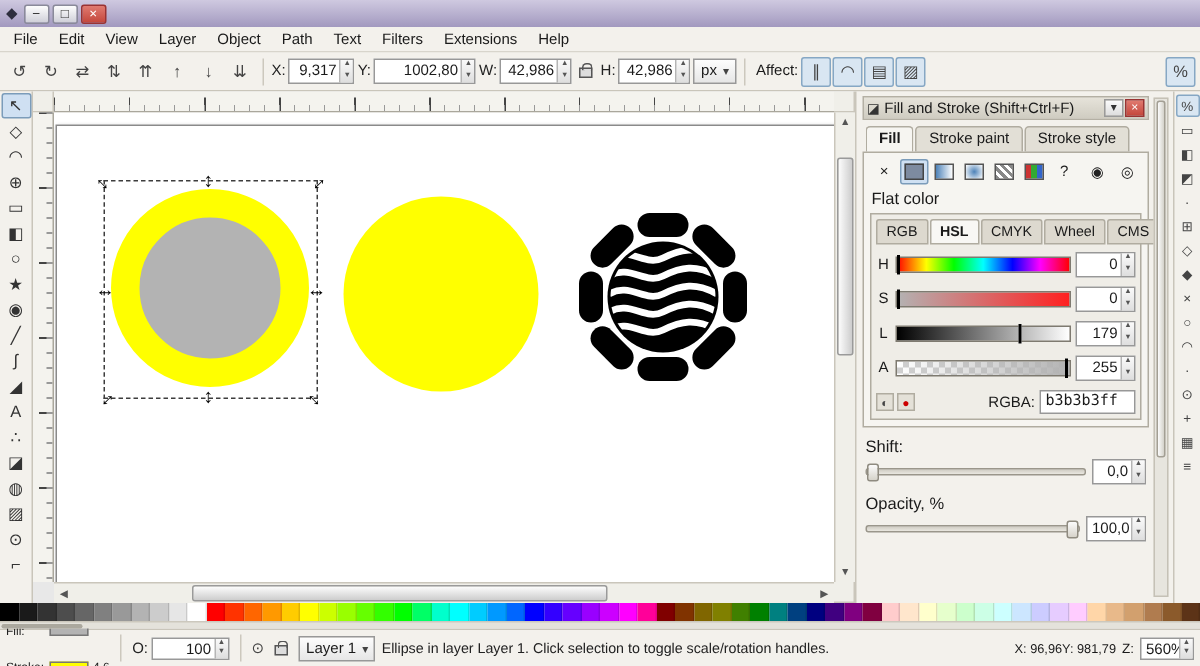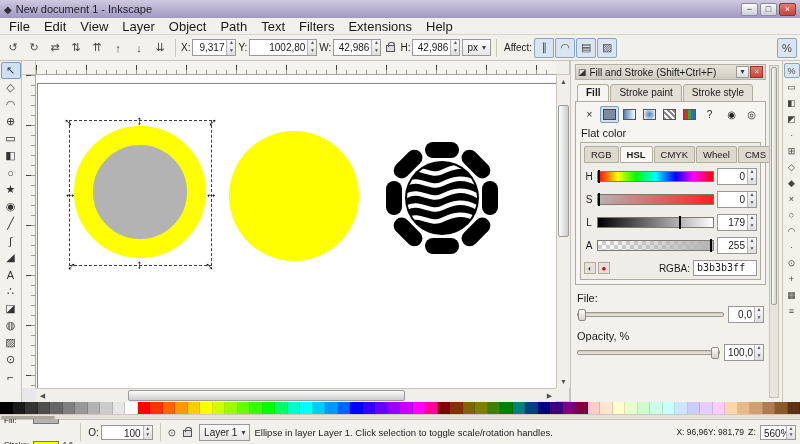--- a/index.html
+++ b/index.html
@@ -5,21 +5,21 @@
 *{box-sizing:border-box;margin:0;padding:0}
 html,body{width:800px;height:444px;overflow:hidden;font-family:"Liberation Sans",sans-serif;font-size:11px;color:#1a1a1a;background:#f0f0f0}
 .app{display:flex;flex-direction:column;width:800px;height:444px}
 .titlebar{height:18px;background:linear-gradient(#cfc9e0,#a299bf);display:flex;align-items:center;padding:0 4px;gap:4px;flex:none}
 .app-icon{font-size:10px;color:#2e2e3e}
 .title-text{font-size:11px;color:#1d1d2e;flex:1;white-space:nowrap;overflow:hidden}
 .win-btns{display:flex;gap:2px}
 .win-btn{width:17px;height:13px;border:1px solid #8a8a9a;background:linear-gradient(#fdfdfd,#cfcfd8);font-size:9px;line-height:11px;text-align:center;border-radius:2px;color:#333}
 [data-name="close-button"]{background:linear-gradient(#e07a70,#c4473c)!important;color:#fff!important;border-color:#933!important}
 .menubar{height:17px;background:#f3f1ec;border-bottom:1px solid #d8d5cc;display:flex;align-items:center;padding:0 2px;flex:none}
-.menu-item{padding:6px 7px;font-size:13px}
+.menu-item{padding:6px 7px;font-size:10px}
 .ctrlbar{height:26px;background:#f3f1ec;border-bottom:1px solid #c9c5ba;display:flex;align-items:center;padding:0 3px;gap:2px;flex:none}
 .grp{display:flex;gap:1px;align-items:center}
 .tb-btn{width:20px;height:20px;display:flex;align-items:center;justify-content:center;font-size:11px;color:#444;border:1px solid transparent;border-radius:2px}
 .tb-btn.pressed{background:#d9e6f2;border-color:#86a7c4}
 .sep{width:1px;height:18px;background:#ccc8bd;margin:0 3px;flex:none}
 .spin-group{display:inline-flex;align-items:center;gap:2px}
 .spin-label{font-size:10px;color:#222}
 .spin{display:inline-flex;align-items:stretch;height:17px;border:1px solid #989898;background:#fff}
 .spin-val{flex:1;font-size:10px;padding:2px 2px 0 3px;white-space:nowrap;overflow:hidden;text-align:right}
 .spin-arrows{display:flex;flex-direction:column;width:9px;border-left:1px solid #b5b5b5;background:linear-gradient(#fafafa,#dedede)}
@@ -113,21 +113,20 @@
 .zlabel{font-size:9px}
 .statusbar .spin{height:15px}
 </style>
 </head>
 <body>
 
 <div class="app" data-name="inkscape-window">
 
   <div class="titlebar" data-name="titlebar">
     <span class="app-icon" data-name="inkscape-logo-icon">◆</span>
-    <span class="title-text" data-name="window-title">New document 1 - Inkscape</span>
     <span class="win-btns" data-name="window-controls">
         <span class="win-btn" data-name="minimize-button">−</span>
         <span class="win-btn" data-name="maximize-button">□</span>
         <span class="win-btn" data-name="close-button">×</span>
       </span>
   </div>
 
   <div class="menubar" data-name="menubar">
       <span class="menu-item" data-name="menu-item-file">File</span>
       <span class="menu-item" data-name="menu-item-edit">Edit</span>
@@ -398,21 +397,21 @@
             <span class="rgba-icons" data-name="color-management-icons">
                 <span class="rgba-ico" data-name="color-wheel-icon">◐</span>
                 <span class="rgba-ico" data-name="gamut-warning-icon">●</span>
               </span>
             <span class="flexspace" data-name="spacer"></span>
             <span class="rgba-label" data-name="rgba-label">RGBA:</span>
             <span class="rgba-entry" data-name="rgba-input">b3b3b3ff</span>
           </div>
         </div>
       </div>
-      <div class="mini-label" data-name="blur-label">File:</div>
+      <div class="mini-label" data-name="blur-label">Shift:</div>
       <div class="mini-row" data-name="blur-row">
         <div class="plain-sl" data-name="blur-slider">
             <div class="plain-thumb" style="left:0" data-name="slider-thumb"></div>
           </div>
         <span class="spin-group" data-name="blur-spin">
             <span class="spin" data-name="blur-spinbox" style="width: 36px;">
               <span class="spin-val" data-name="blur-value">0,0</span>
               <span class="spin-arrows" data-name="spinner-arrows">
                 <i class="sa" data-name="spin-up-icon">▲</i>
                 <i class="sa" data-name="spin-down-icon">▼</i>

